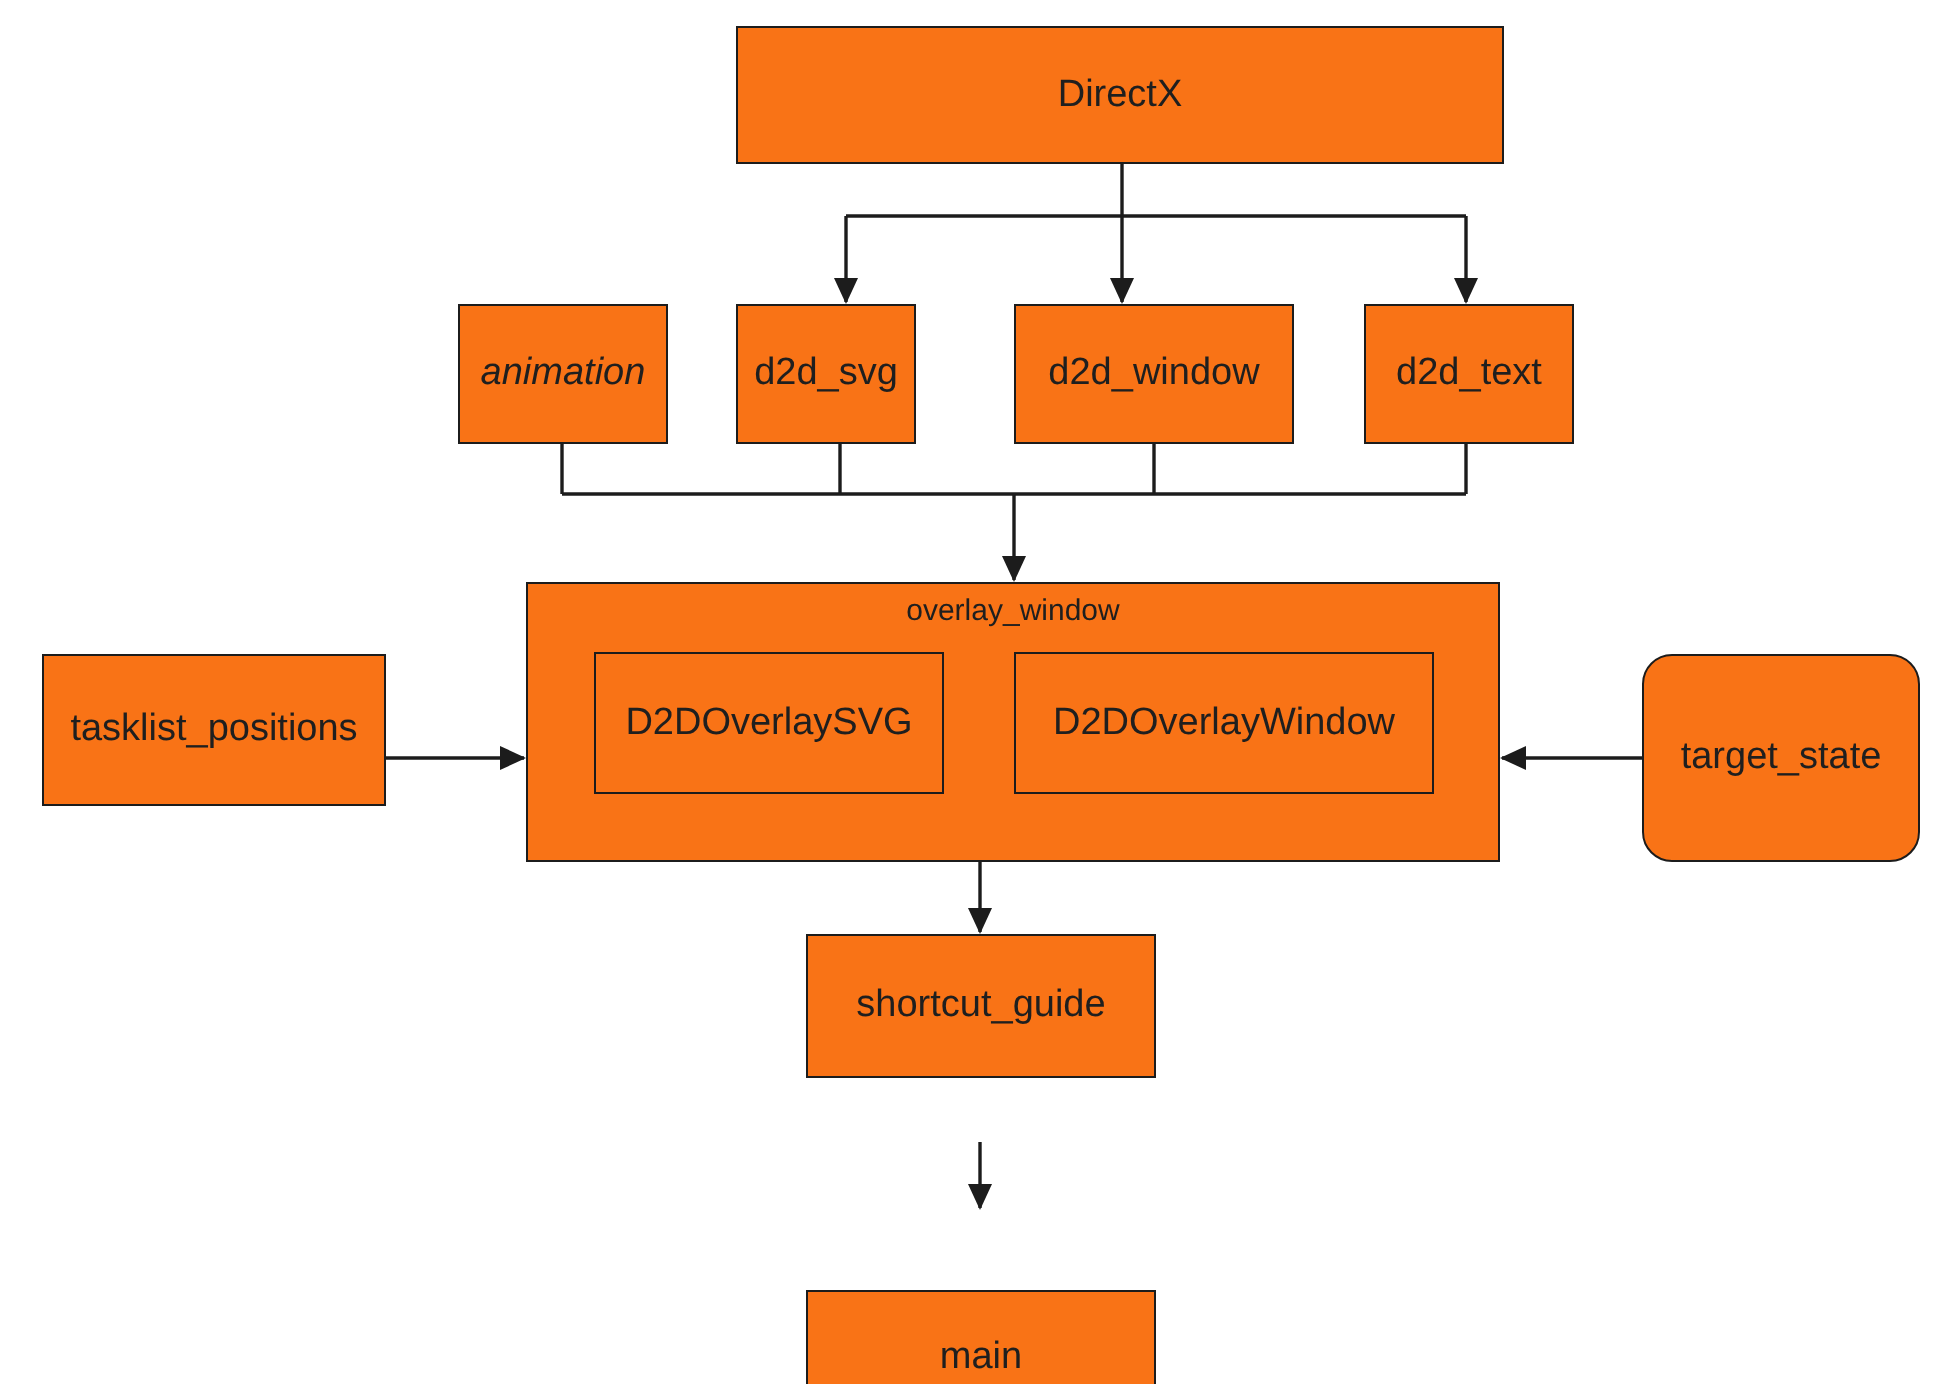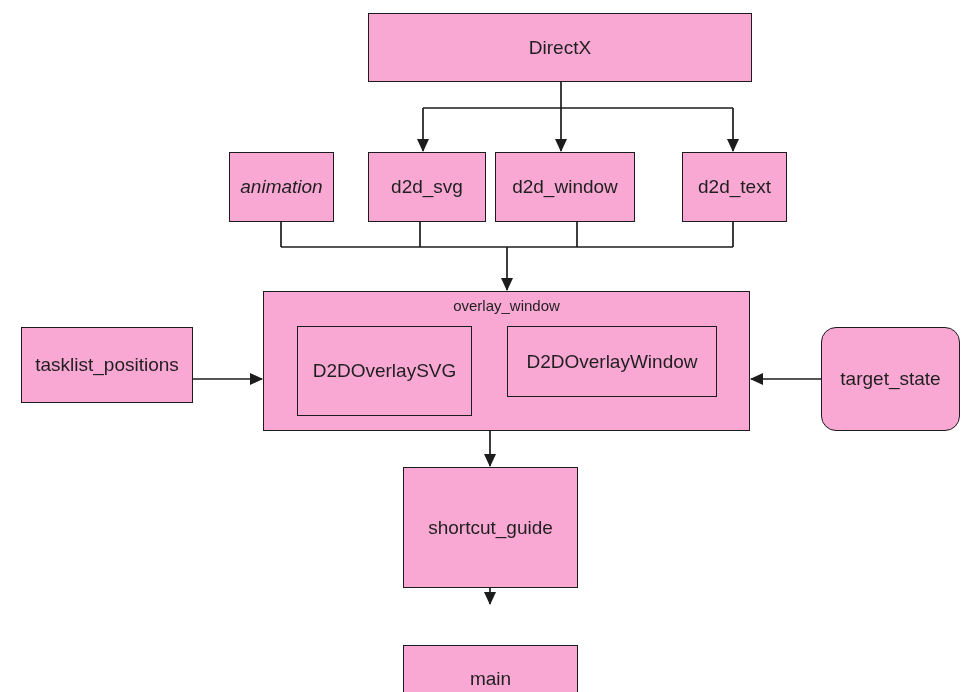--- a/index.html
+++ b/index.html
@@ -20,21 +20,21 @@
     left: 0;
     top: 0;
     width: 975px;
     height: 692px;
     pointer-events: none;
   }
   .node {
     position: absolute;
     box-sizing: border-box;
     border: 1.7px solid #1c1c1c;
-    background: #f9a8d4;
+    background: #f97316;
     display: flex;
     align-items: center;
     justify-content: center;
     font-size: 19px;
     color: #1f1f1f;
     white-space: nowrap;
   }
   
   .node.container {
     display: block;
@@ -45,29 +45,29 @@
     right: 0;
     top: 5px;
     text-align: center;
     font-size: 15px;
     color: #1f1f1f;
   }
 
   
   #n-directx        { left: 368px; top: 13px;  width: 384px; height: 69px; }
   #n-animation      { left: 229px; top: 152px; width: 105px; height: 70px; font-style: italic; }
-  #n-d2d-svg        { left: 368px; top: 152px; width: 118px; height: 70px; }
-  #n-d2d-window     { left: 495px; top: 152px; width: 140px; height: 70px; }
+  #n-d2d-svg        { left: 368px; top: 152px; width: 90px; height: 70px; }
+  #n-d2d-window     { left: 507px; top: 152px; width: 140px; height: 70px; }
   #n-d2d-text       { left: 682px; top: 152px; width: 105px; height: 70px; }
   #n-overlay        { left: 263px; top: 291px; width: 487px; height: 140px; }
-  #n-d2doverlaysvg  { left: 33px;  top: 34px;  width: 175px; height: 90px; }
+  #n-d2doverlaysvg  { left: 33px;  top: 34px;  width: 175px; height: 71px; }
   #n-d2doverlaywin  { left: 243px; top: 34px;  width: 210px; height: 71px; }
   #n-tasklist       { left: 21px;  top: 327px; width: 172px; height: 76px; }
   #n-target-state   { left: 821px; top: 327px; width: 139px; height: 104px; border-radius: 15px; }
-  #n-shortcut-guide { left: 403px; top: 467px; width: 175px; height: 121px; }
+  #n-shortcut-guide { left: 403px; top: 467px; width: 175px; height: 72px; }
   #n-main           { left: 403px; top: 605px; width: 175px; height: 68px; margin-top: 40px; }
 </style>
 </head>
 <body>
 
 <div class="canvas">
 
   <svg class="edges" viewBox="0 0 975 692" xmlns="http://www.w3.org/2000/svg">
     <defs>
       <marker id="arrow" viewBox="0 0 13 12" refX="12" refY="6" markerWidth="13" markerHeight="12" orient="auto" markerUnits="userSpaceOnUse">

